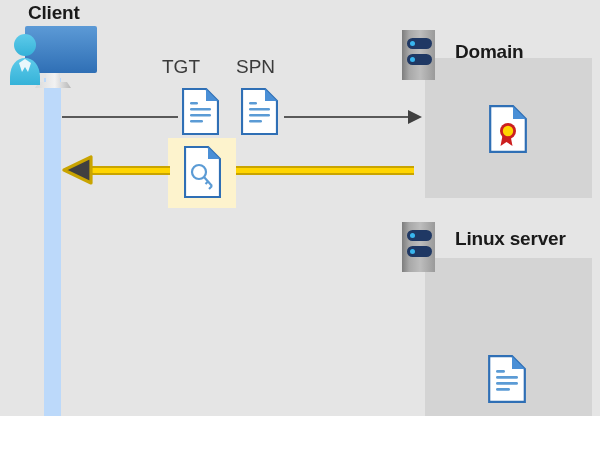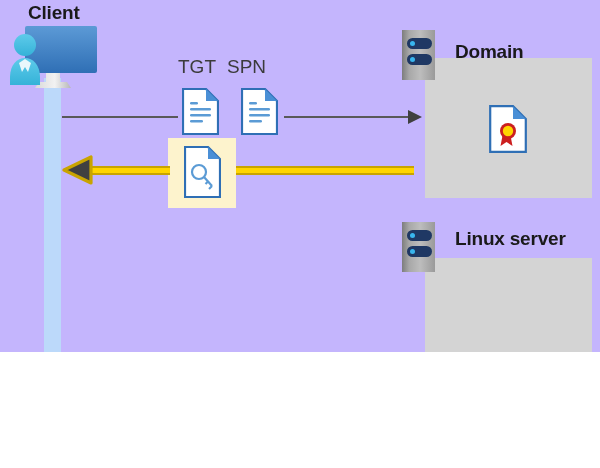--- a/index.html
+++ b/index.html
@@ -6,22 +6,22 @@
     margin: 0;
     padding: 0;
     background: #ffffff;
   }
   body {
     font-family: "Liberation Sans", sans-serif;
   }
   #canvas {
     position: relative;
     width: 600px;
-    height: 352px;
-    background: #c4b5fd;
+    height: 416px;
+    background: #e5e5e5;
     overflow: hidden;
   }
   .abs { position: absolute; }
 
   
   .title-bold {
     font-family: "Liberation Sans", sans-serif;
     font-weight: bold;
     color: #1a1a1a;
     font-size: 19px;
@@ -124,33 +124,33 @@
 
   <div class="abs gray-line" style="left:62px; top:116px; width:116px;"></div>
   <div class="abs gray-line" style="left:284px; top:116px; width:128px;"></div>
 
   <div class="abs" style="left:408px; top:109px; width:16px; height:16px;">
     <svg width="16" height="16" viewBox="0 0 16 16" xmlns="http://www.w3.org/2000/svg">
       <path d="M0 1 L14 8 L0 15 Z" fill="#404040"></path>
     </svg>
   </div>
 
-  <div class="abs label-plain" style="left:178px; top:56px;">TGT</div>
+  <div class="abs label-plain" style="left:162px; top:56px;">TGT</div>
   <div class="abs" style="left:182px; top:88px; width:37px; height:47px;">
     <svg width="37" height="47" viewBox="0 0 37 47" xmlns="http://www.w3.org/2000/svg">
       <path d="M1 1 H24 L36 13 V46 H1 Z" fill="#ffffff" stroke="#2f6fb5" stroke-width="2.2"></path>
       <path d="M24 1 L36 13 H24 Z" fill="#4a8fd6"></path>
       <rect x="8" y="20" width="21" height="2.6" rx="1.3" fill="#5b9bd5"></rect>
       <rect x="8" y="26" width="21" height="2.6" rx="1.3" fill="#5b9bd5"></rect>
       <rect x="8" y="32" width="13" height="2.6" rx="1.3" fill="#5b9bd5"></rect>
       <rect x="8" y="14" width="8" height="2.6" rx="1.3" fill="#5b9bd5"></rect>
     </svg>
   </div>
 
-  <div class="abs label-plain" style="left:227px; top:56px;">SPN</div>
+  <div class="abs label-plain" style="left:236px; top:56px;">SPN</div>
   <div class="abs" style="left:241px; top:88px; width:37px; height:47px;">
     <svg width="37" height="47" viewBox="0 0 37 47" xmlns="http://www.w3.org/2000/svg">
       <path d="M1 1 H24 L36 13 V46 H1 Z" fill="#ffffff" stroke="#2f6fb5" stroke-width="2.2"></path>
       <path d="M24 1 L36 13 H24 Z" fill="#4a8fd6"></path>
       <rect x="8" y="20" width="21" height="2.6" rx="1.3" fill="#5b9bd5"></rect>
       <rect x="8" y="26" width="21" height="2.6" rx="1.3" fill="#5b9bd5"></rect>
       <rect x="8" y="32" width="13" height="2.6" rx="1.3" fill="#5b9bd5"></rect>
       <rect x="8" y="14" width="8" height="2.6" rx="1.3" fill="#5b9bd5"></rect>
     </svg>
   </div>

